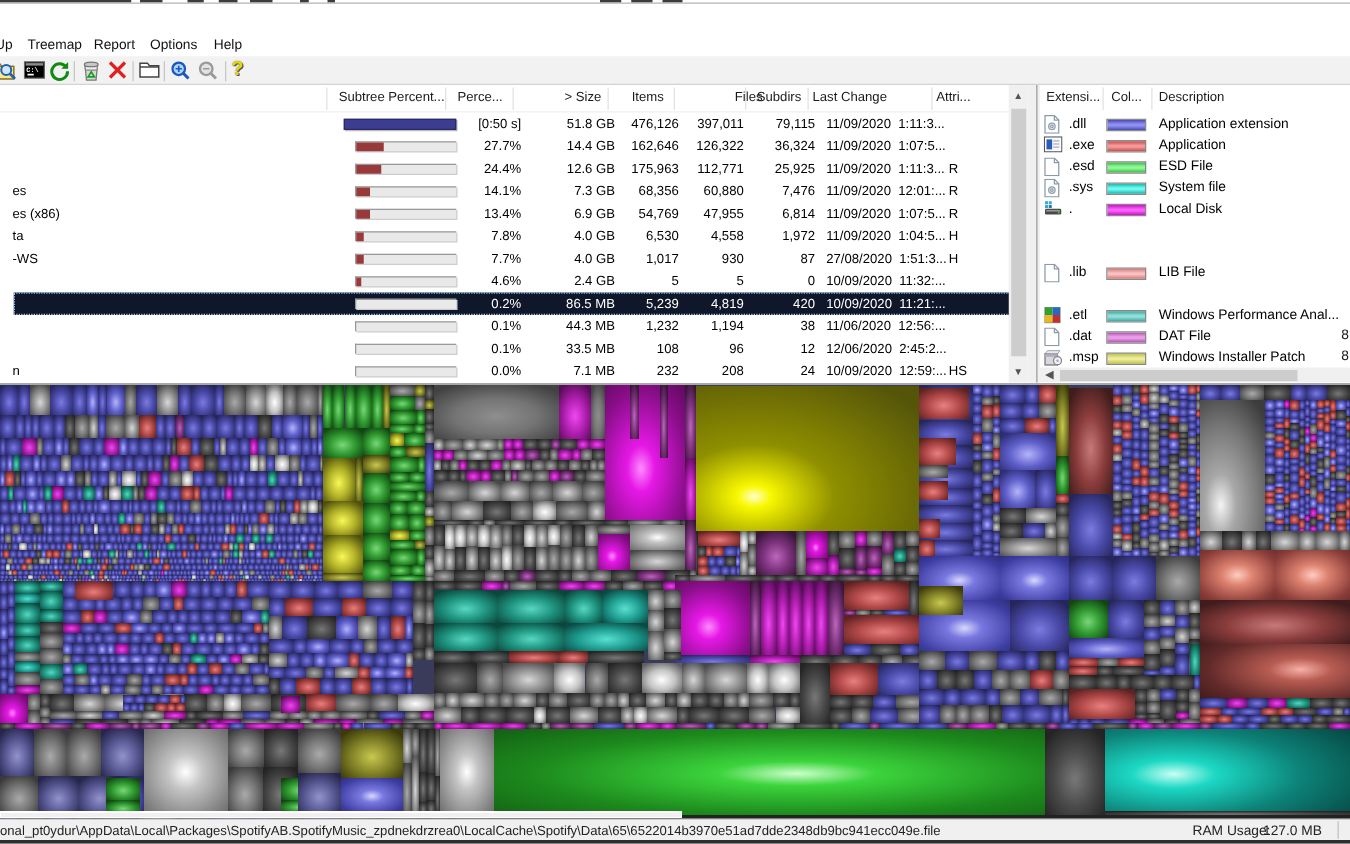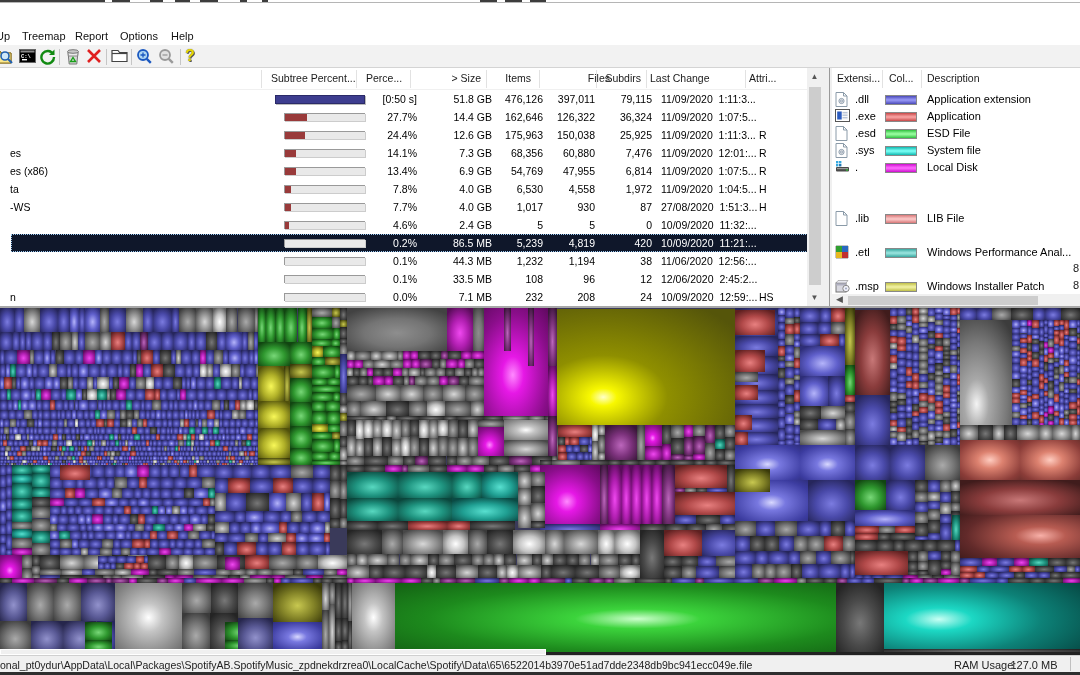--- a/index.html
+++ b/index.html
@@ -152,21 +152,21 @@
       <span class="c r" style="left:567px;width:74px">36,324</span>
       <span class="c" style="left:650px;width:95px">11/09/2020&nbsp;&nbsp;1:07:5...</span>
     </div>
 <div class="lrow" style="top:126px">
       <span class="bar2">
         <span class="bfill" style="width:19.8px"></span>
       </span>
       <span class="c r" style="left:356px;width:50px">24.4%</span>
       <span class="c r" style="left:401px;width:80px">12.6 GB</span>
       <span class="c r" style="left:457px;width:75px">175,963</span>
-      <span class="c r" style="left:510px;width:74px">150,038</span>
+      <span class="c r" style="left:510px;width:74px">112,771</span>
       <span class="c r" style="left:567px;width:74px">25,925</span>
       <span class="c" style="left:650px;width:95px">11/09/2020&nbsp;&nbsp;1:11:3...</span>
       <span class="c" style="left:748px">R</span>
     </div>
 <div class="lrow" style="top:144px">
       <span class="c" style="left:-1px">es</span>
       <span class="bar2">
         <span class="bfill" style="width:11.4px"></span>
       </span>
       <span class="c r" style="left:356px;width:50px">14.1%</span>
@@ -350,20 +350,29 @@
         <span class="eicon"><svg width="14" height="14" viewBox="0 0 14 14">
             <path d="M1 1h12v12H1z" fill="#fff" stroke="#888"></path>
             <path d="M1 1h6v6H1z" fill="#30a030"></path>
             <path d="M7 1h6v6H7z" fill="#2868c0"></path>
             <path d="M1 7h6v6H1z" fill="#e8b820"></path>
             <path d="M7 7h6v6H7z" fill="#c03030"></path>
           </svg></span>
         <span class="etext">.etl</span>
         <span class="esw" style="background:linear-gradient(180deg,#38a8a0 0%,#90ded8 42%,#90ded8 58%,#38a8a0 100%)"></span>
         <span class="edesc">Windows Performance Anal...</span>
+      </div>
+<div class="erow" style="top:193px">
+        <span class="eicon"><svg width="13" height="15" viewBox="0 0 13 15">
+            <path d="M1 .5h7.5L12 4v10.5H1z" fill="#fff" stroke="#8a9aa8"></path>
+            <path d="M8.5.5V4H12" fill="none" stroke="#8a9aa8"></path>
+          </svg></span>
+        <span class="etext">.dat</span>
+        <span class="esw" style="background:linear-gradient(180deg,#b050b0 0%,#e8a0e8 42%,#e8a0e8 58%,#b050b0 100%)"></span>
+        <span class="edesc">DAT File</span>
       </div>
 <div class="erow" style="top:210px">
         <span class="eicon"><svg width="15" height="14" viewBox="0 0 15 14">
             <rect x="1" y="4" width="10" height="9" fill="#d8d8e0" stroke="#777"></rect>
             <rect x="1" y="4" width="10" height="2.5" fill="#b0b0c0"></rect>
             <path d="M1 4l2-2.5h10l-2 2.5z" fill="#e8e8f0" stroke="#777" stroke-width=".5"></path>
             <circle cx="11" cy="9.5" r="3.2" fill="#f0f0f8" stroke="#888"></circle>
             <circle cx="11" cy="9.5" r="1" fill="#a0a8c0"></circle>
           </svg></span>
         <span class="etext">.msp</span>

